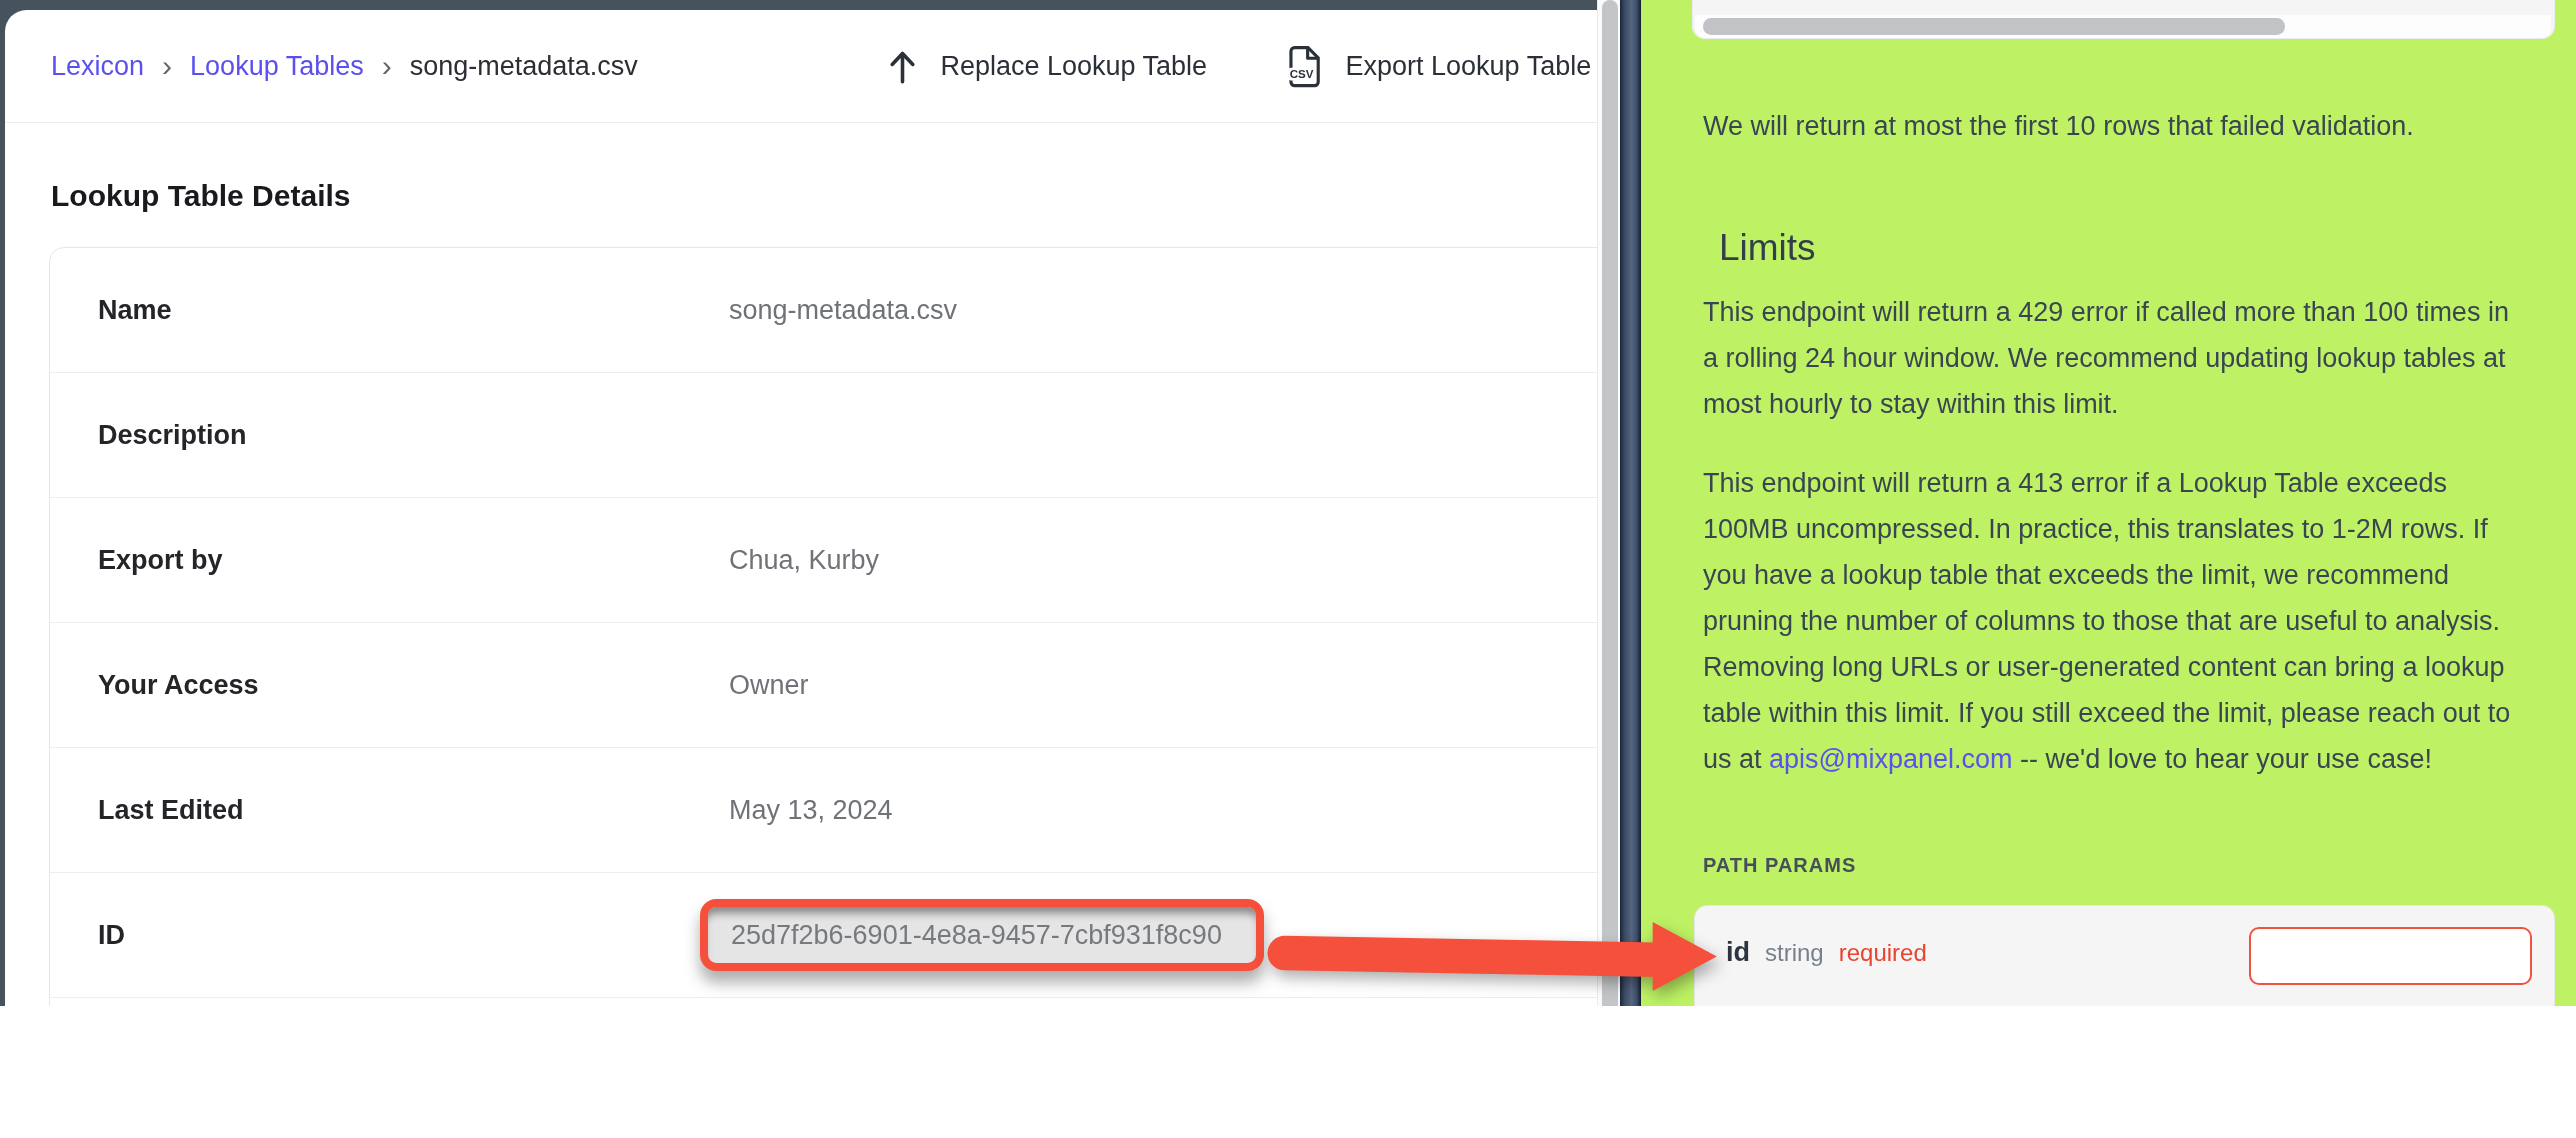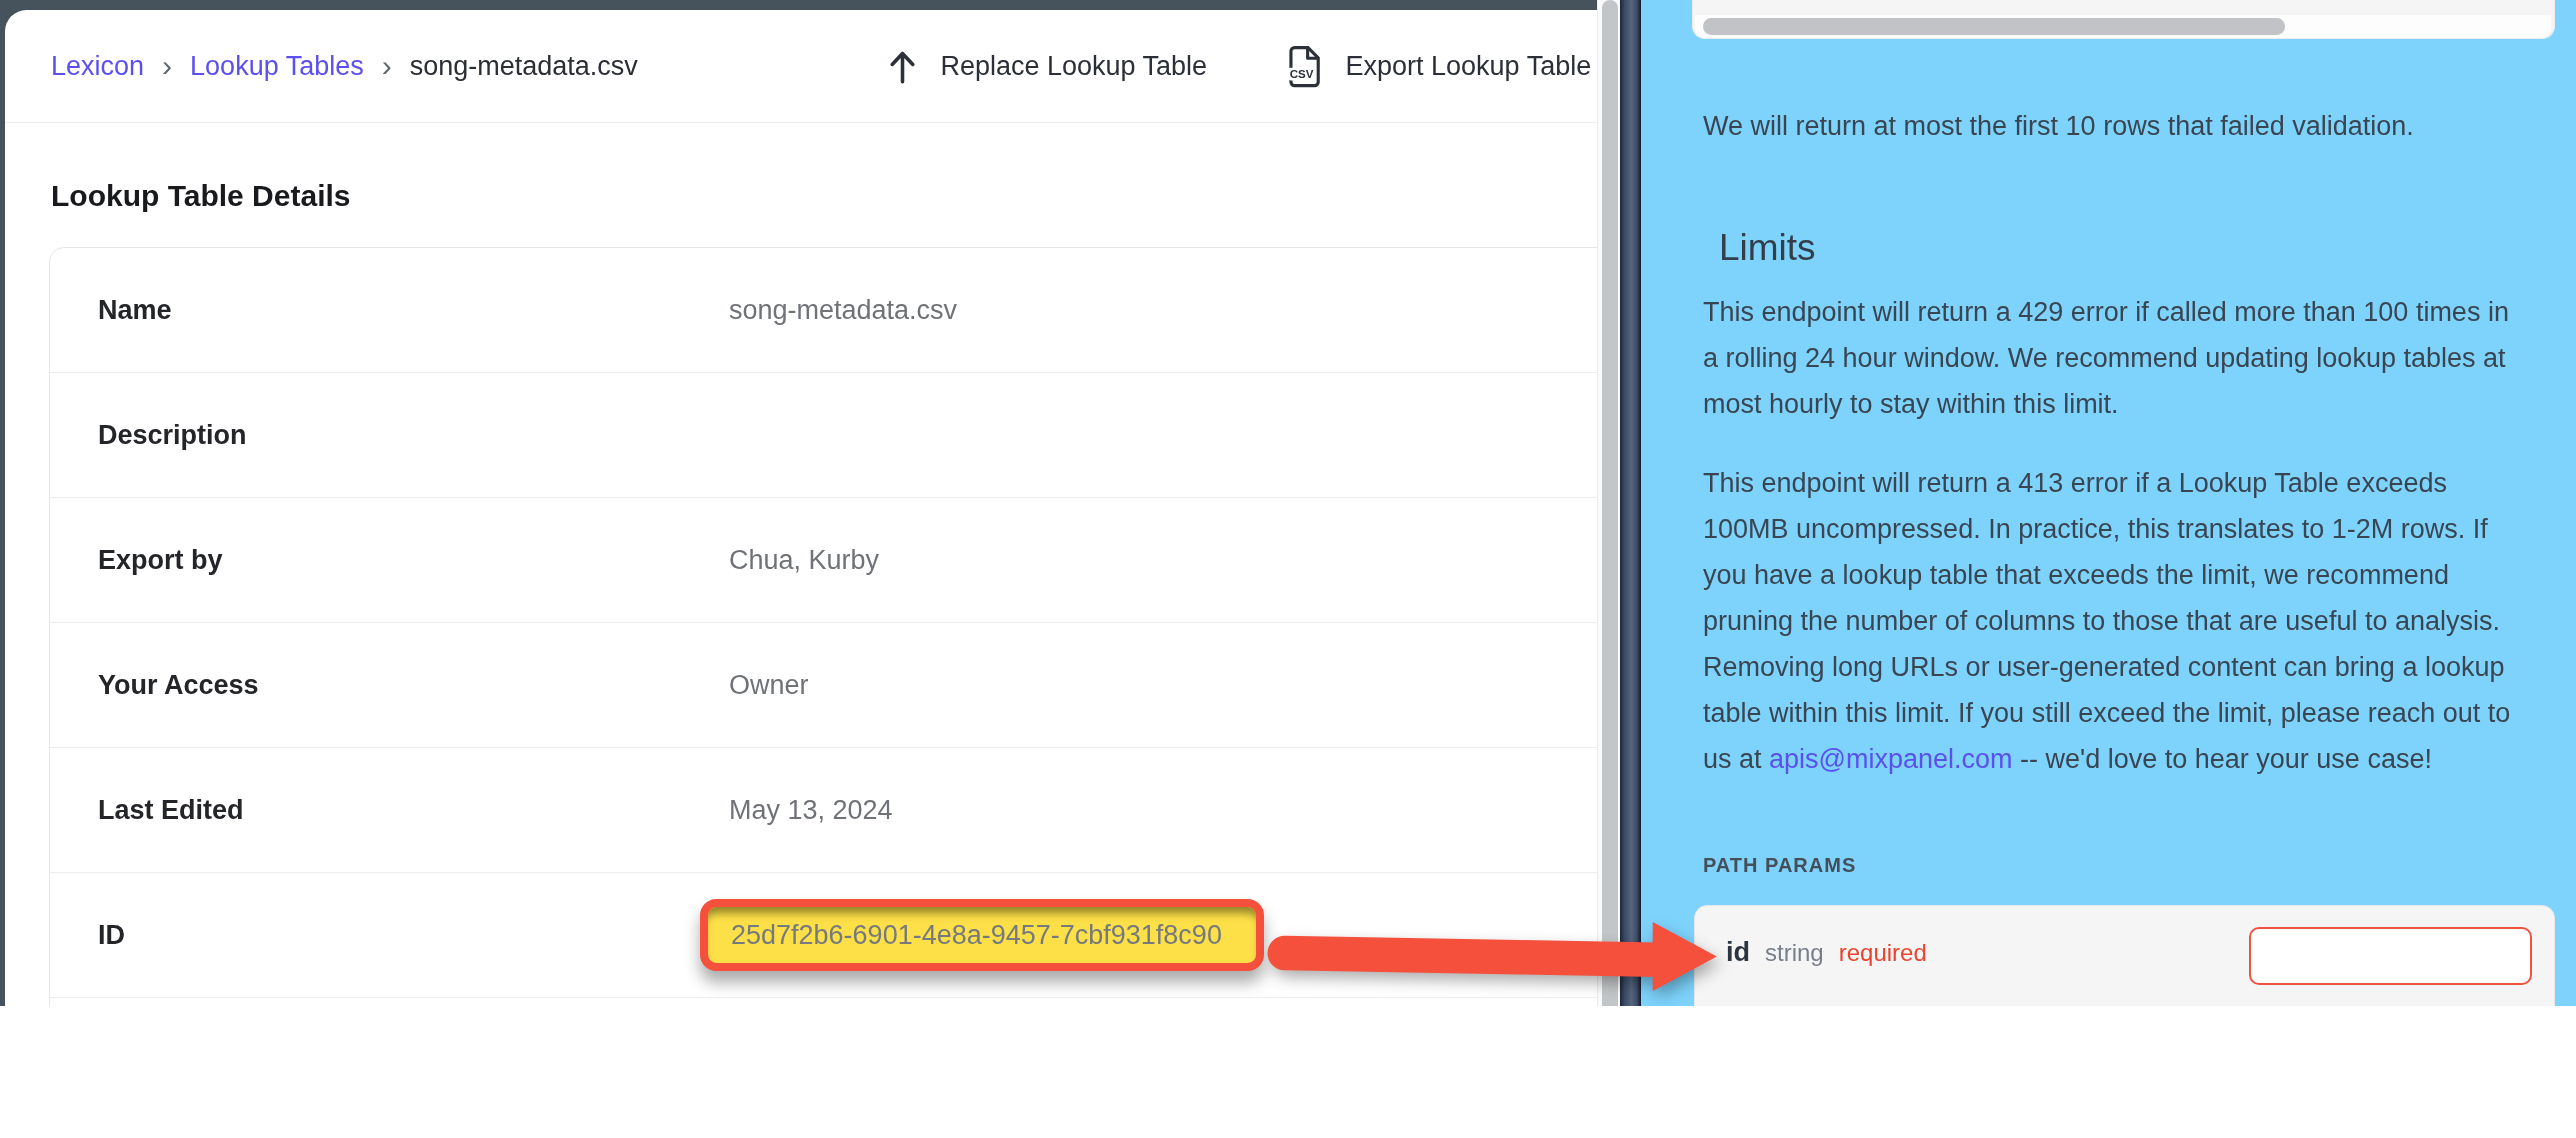--- a/index.html
+++ b/index.html
@@ -25,33 +25,33 @@
   .details-card{position:absolute;left:44px;top:237px;width:1577px;height:877px;background:#fff;
                 border:1.6px solid #e7e7e9;border-radius:15px;box-sizing:border-box;overflow:hidden;}
   .drow{position:relative;height:125px;border-bottom:1.6px solid #eeeeef;box-sizing:border-box;}
   .drow.last{border-bottom:none;}
   .dlabel{position:absolute;left:48px;top:50%;transform:translateY(-50%);font-size:27px;font-weight:600;color:#232529;}
   .dvalue{position:absolute;left:679px;top:50%;transform:translateY(-50%);font-size:27px;color:#6f7277;white-space:nowrap;}
   .plink{color:#5b50ee;text-decoration:none;cursor:pointer;}
 
   
   .hl-box{position:absolute;left:650px;top:50%;transform:translateY(-50%);width:564px;height:72px;
-          background:#fde047;border:8.2px solid #f4503c;border-radius:16.4px;box-sizing:border-box;
+          background:#e5e5e5;border:8.2px solid #f4503c;border-radius:16.4px;box-sizing:border-box;
           box-shadow:0 11.5px 15px rgba(50,50,50,.40), inset 0 10px 8.2px -4.1px rgba(0,0,0,.42);
           display:flex;align-items:center;}
   .hl-box span{padding-left:23px;font-size:27px;color:#76797e;white-space:nowrap;}
 
   
   .lw-scrollbar{position:absolute;left:1597px;top:0;width:23px;height:1139px;background:#fbfbfc;border-left:0.8px solid #ebebeb;box-sizing:border-box;}
   .lw-scrollbar .thumb{position:absolute;left:4.1px;top:0;width:16.4px;height:1139px;background:#c3c6c8;border-radius:8.2px;}
   .win-divider{position:absolute;left:1620px;top:0;width:21.4px;height:1139px;
                background:linear-gradient(90deg,#19253a 0%,#3c4b64 22%,#56657f 55%,#3f4e68 80%,#0f1a2c 100%);}
 
   
-  .doc{position:absolute;left:1641px;top:0;width:935px;height:1139px;background:#7dd3fc;}
+  .doc{position:absolute;left:1641px;top:0;width:935px;height:1139px;background:#bef264;}
   .codeblock-foot{position:absolute;left:51px;top:0;width:863px;height:39px;background:#f5f5f6;
                   border:1.6px solid #ececee;border-top:none;border-radius:0 0 13px 13px;box-sizing:border-box;}
   .hscroll{position:absolute;left:1.6px;top:15px;width:856px;height:23px;background:#fdfdfd;border-radius:0 0 10px 10px;}
   .hthumb{position:absolute;left:8.2px;top:3.3px;width:582px;height:16.4px;background:#c2c3c6;border-radius:8.2px;}
 
   .doc p{margin:0;}
   .d-intro{position:absolute;left:62px;top:103px;width:830px;font-size:27px;line-height:46px;color:#3a4552;}
   .d-h2{position:absolute;left:62px;top:211px;margin:16px;font-size:37px;font-weight:400;color:#333e4a;}
   .d-p1{position:absolute;left:62px;top:289px;width:826px;font-size:27px;line-height:46px;color:#3a4552;}
   .d-p2{position:absolute;left:62px;top:460px;width:826px;font-size:27px;line-height:46px;color:#3a4552;}

